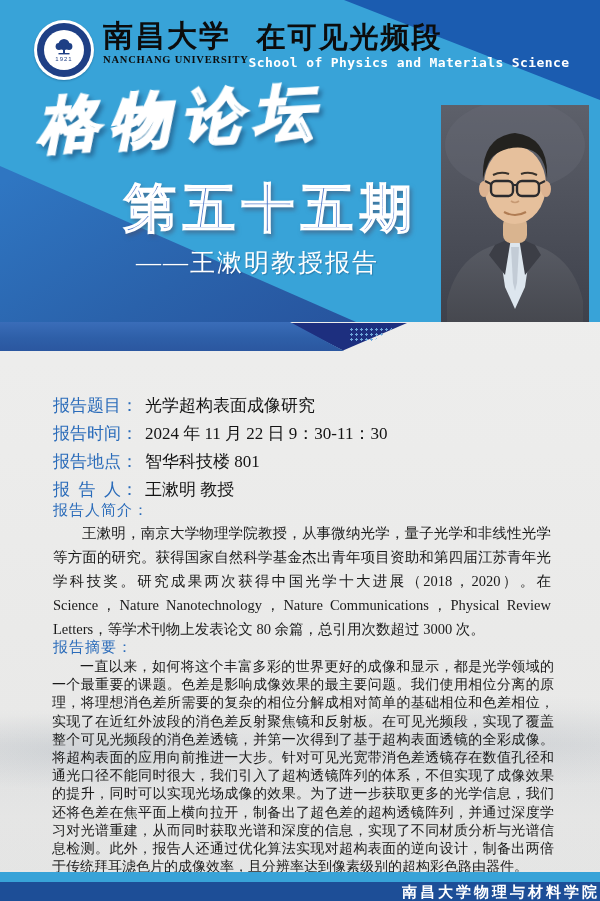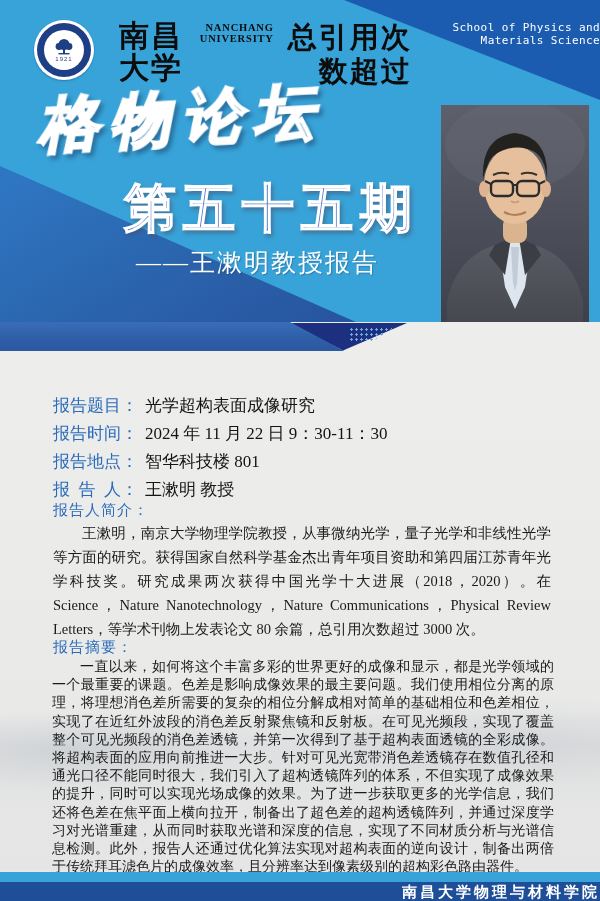--- a/index.html
+++ b/index.html
@@ -18,29 +18,29 @@
   .brand { position:absolute; left:34px; top:20px; display:flex; align-items:flex-start; }
   .seal { width:60px; height:60px; border-radius:50%; background:#fff; flex:0 0 auto;
     display:flex; align-items:center; justify-content:center; box-shadow:0 1px 2px rgba(0,40,80,.3); }
   .seal-ring { width:54px; height:54px; border-radius:50%; background:#1e3f85;
     display:flex; align-items:center; justify-content:center; }
   .seal-core { width:40px; height:40px; border-radius:50%; background:#fff;
     display:flex; flex-direction:column; align-items:center; justify-content:center; }
   .seal-year { font-size:6px; color:#1e3f85; letter-spacing:1px; line-height:6px;
     font-family:"Liberation Sans",sans-serif; }
   .brand-texts { margin-left:9px; display:flex; }
-  .bt-col { display:flex; flex-direction:row;text-align:right; }
+  .bt-col { display:flex; flex-direction:column; }
   .cn-univ { font-family:"Liberation Sans",sans-serif; font-weight:900; font-size:30px;
     line-height:32px; color:#0c0c0c; letter-spacing:2px; }
   .en-univ { font-family:"Liberation Serif",serif; font-weight:700; font-size:10.5px;
     color:#0c0c0c; letter-spacing:0.8px; margin-top:2px; }
   .cn-school { font-family:"Liberation Sans",sans-serif; font-weight:900; font-size:29px;
     line-height:34px; color:#0c0c0c; letter-spacing:2px; margin-left:8px; }
-  .en-school { font-family:"DejaVu Sans Mono",monospace; font-weight:400; font-size:11px;
-    color:#ffffff; letter-spacing:0.4px; margin-left:24px; margin-top:1px; }
+  .en-school { font-family:"DejaVu Sans Mono",monospace; font-weight:700; font-size:13px;
+    color:#ffffff; letter-spacing:0.4px; margin-left:0; margin-top:1px; }
   .forum-title { position:absolute; left:38px; top:86px; font-size:60px; font-weight:700;
     font-style:italic; letter-spacing:12px; white-space:nowrap;
     color:rgba(255,255,255,0.12); -webkit-text-stroke:2.6px #ffffff;
     transform:rotate(-3deg); transform-origin:left center;
     filter:drop-shadow(3px 4px 2px rgba(20,50,90,0.45)); }
   .issue { position:absolute; left:124px; top:174px; font-size:52px; font-weight:700;
     letter-spacing:7px; white-space:nowrap; color:#4a74c9; -webkit-text-stroke:1.3px #ffffff;
     filter:drop-shadow(2px 3px 2px rgba(70,80,110,0.55)); }
   .subtitle { position:absolute; left:136px; top:246px; font-size:25px; color:#ffffff;
     letter-spacing:2px; white-space:nowrap; text-shadow:1px 1px 1px rgba(20,60,100,.35); }
@@ -103,21 +103,21 @@
             <div class="seal-year">1921</div>
           </div>
         </div>
       </div>
       <div class="brand-texts">
         <div class="bt-col">
           <div class="cn-univ">南昌大学</div>
           <div class="en-univ">NANCHANG UNIVERSITY</div>
         </div>
         <div class="bt-col">
-          <div class="cn-school">总引用次数超过</div>
+          <div class="cn-school">在可见光频段</div>
           <div class="en-school">School of Physics and Materials Science</div>
         </div>
       </div>
     </div>
 
     <div class="forum-title">格物论坛</div>
     <div class="issue">第五十五期</div>
     <div class="subtitle">——王漱明教授报告</div>
 
     <div class="photo">

